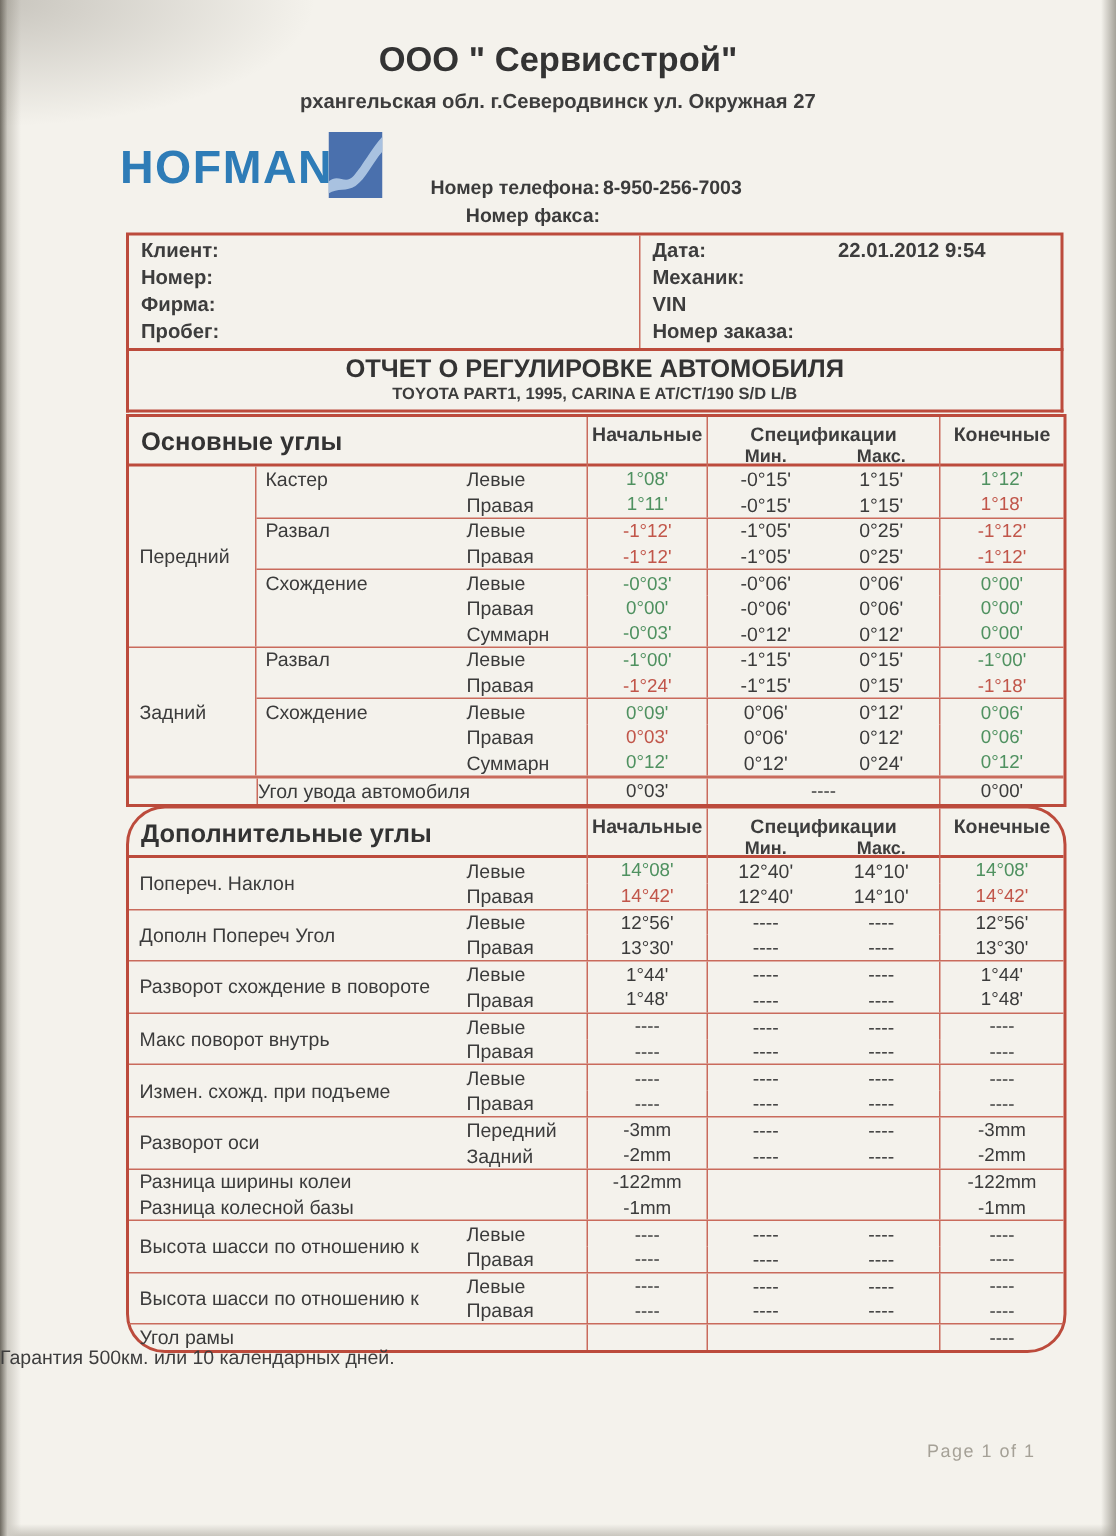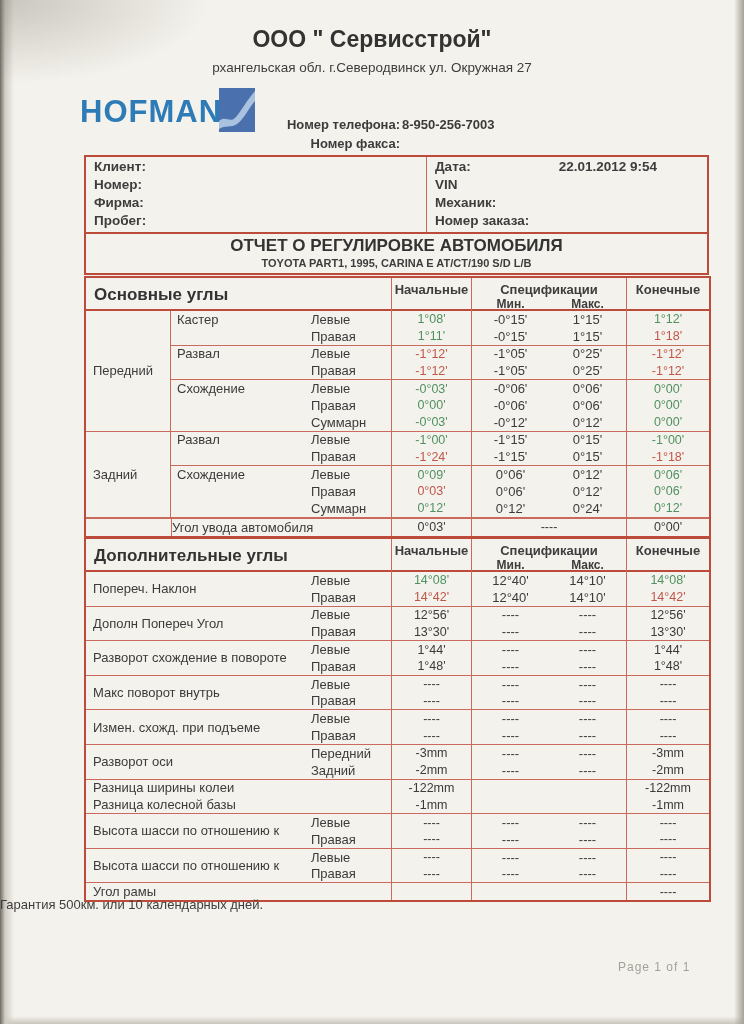--- a/index.html
+++ b/index.html
@@ -9,41 +9,41 @@
       radial-gradient(ellipse 300px 120px at 0% 0%, rgba(120,115,105,.35), rgba(0,0,0,0) 70%),
       linear-gradient(90deg, #6f6b62 0px, #cfccc4 5px, rgba(0,0,0,0) 14px),
       linear-gradient(270deg, #a5a299 0px, rgba(0,0,0,0) 10px),
       linear-gradient(0deg, #c9c6be 0px, rgba(0,0,0,0) 8px),
       #f4f2ec;
     font-family:"Liberation Sans", sans-serif;color:#3b3b3b;
   }
   .abs{position:absolute;}
   
   .company{top:26px;left:0;width:100%;text-align:center;font-size:23px;font-weight:bold;color:#333;}
-  .address{top:60px;left:0;width:100%;text-align:center;font-size:13.5px;font-weight:normal;color:#3d3d3d;}
+  .address{top:60px;left:0;width:100%;text-align:center;font-size:13.5px;font-weight:bold;color:#3d3d3d;}
   .logo-text{top:94px;left:80px;font-size:31px;font-weight:800;letter-spacing:1px;color:#2e7cb7;}
   .logo-mark{top:88px;left:219px;width:36px;height:44px;}
   .phone-line{top:117px;left:240px;width:160px;text-align:right;font-size:13px;font-weight:bold;}
   .phone-val{top:117px;left:402px;font-size:13px;font-weight:bold;}
   .fax-line{top:136px;left:240px;width:160px;text-align:right;font-size:13px;font-weight:bold;}
   
   .client-box{top:155px;left:84px;width:621px;height:75px;border:2px solid #bc4b3c;display:flex;}
   .client-col{display:flex;flex-direction:column;justify-content:space-around;padding:2px 0;}
   .client-col.left{width:340px;border-right:1px solid #c96b5c;}
   .client-col.right{flex:1;}
   .client-row{display:flex;font-size:13.5px;font-weight:bold;color:#3d3d3d;padding:0 8px;height:17px;align-items:flex-start;}
   .client-row .cv{margin-left:auto;padding-right:42px;font-weight:bold;}
   
   .title-box{top:232px;left:84px;width:621px;height:41px;border:2px solid #bc4b3c;border-top:none;text-align:center;}
   .rpt-title{font-size:17px;font-weight:bold;margin-top:4px;color:#333;}
   .rpt-subtitle{font-size:11px;font-weight:bold;margin-top:1px;color:#3d3d3d;}
   
   .tbl{left:84px;width:623px;border:2px solid #bc4b3c;background:transparent;}
   .tbl-main{top:276px;}
-  .tbl-add{top:537px;}
+  .tbl-add{top:537px;border-radius:26px;}
   .thead{display:grid;grid-template-columns:305px 80px 155px 83px;border-bottom:2px solid #bc4b3c;height:31px;}
   .th-section{font-size:17px;font-weight:bold;padding:7px 0 0 8px;color:#333;}
   .th{font-size:13px;font-weight:bold;text-align:center;padding-top:4px;border-left:1px solid #c96b5c;color:#3d3d3d;}
   .th-spec .sub{display:flex;font-size:12px;font-weight:bold;margin-top:0px;}
   .th-spec .sub span{width:50%;text-align:center;}
   
   .axis-group{display:flex;border-bottom:1px solid #c96b5c;}
   .axis-group:last-child,.drift-row{border-bottom:none;}
   .axis-cell{width:85px;border-right:1px solid #c96b5c;display:flex;align-items:center;padding-left:7px;font-size:13px;box-sizing:border-box;}
   .axis-body{flex:1;}
@@ -108,25 +108,25 @@
           <div class="cl">Пробег:</div>
           <div class="cv"></div>
         </div>
       </div>
     <div class="client-col right" id="client-right">
         <div class="client-row">
           <div class="cl">Дата:</div>
           <div class="cv">22.01.2012  9:54</div>
         </div>
         <div class="client-row">
+          <div class="cl">Механик:</div>
+          <div class="cv"></div>
+        </div>
+        <div class="client-row">
           <div class="cl">VIN</div>
-          <div class="cv"></div>
-        </div>
-        <div class="client-row">
-          <div class="cl">Механик:</div>
           <div class="cv"></div>
         </div>
         <div class="client-row">
           <div class="cl">Номер заказа:</div>
           <div class="cv"></div>
         </div>
       </div>
   </div>
 
   <div class="abs title-box">

